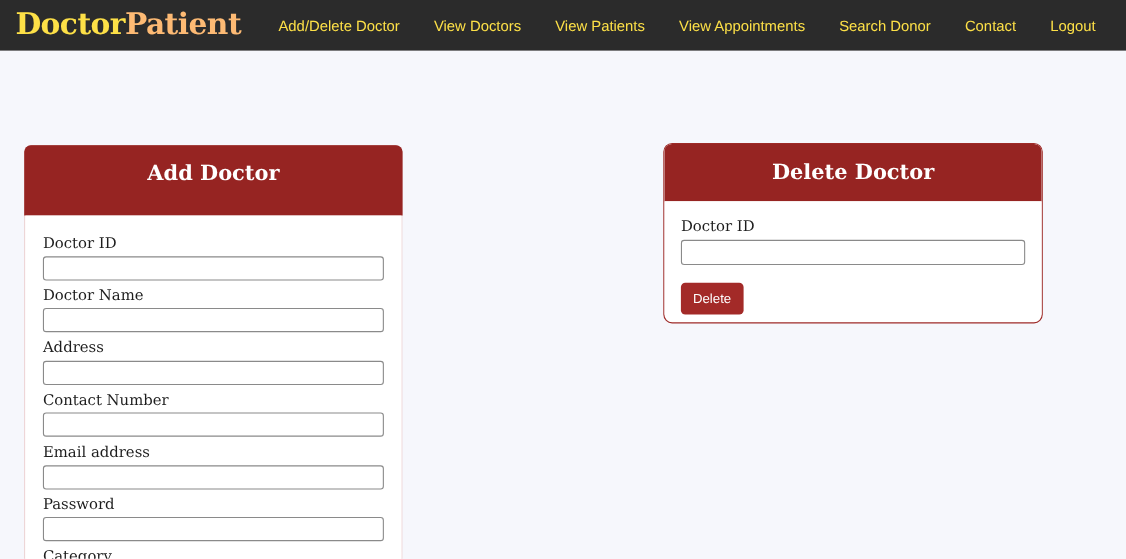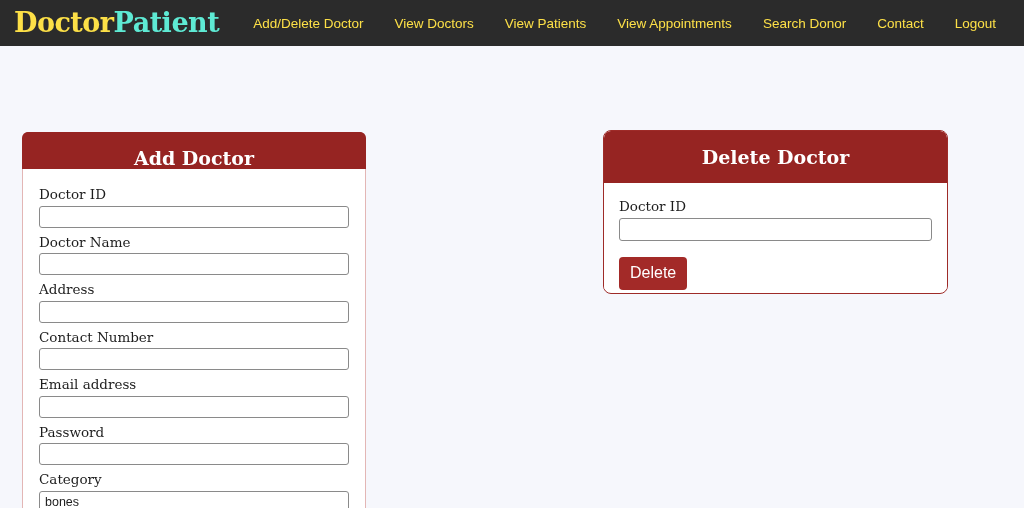--- a/index.html
+++ b/index.html
@@ -28,21 +28,21 @@
   .brand {
     font-family: "DejaVu Serif", serif;
     font-weight: bold;
     font-size: 27px;
     letter-spacing: -0.5px;
     line-height: 1;
     white-space: nowrap;
     padding-bottom: 2px;
   }
   .brand .brand-doctor { color: #fde047; }
-  .brand .brand-patient { color: #5eead4; margin-top: 10px; }
+  .brand .brand-patient { color: #fdba74; margin-top: 10px; }
 
   .nav-links {
     margin-left: auto;
     display: flex;
     align-items: center;
     gap: 31px;
   }
   .nav-link {
     color: #fde047;
     font-size: 13.5px;
@@ -85,21 +85,21 @@
     left: 22px;
     top: 86px;
     width: 344px;
     height: 430px;           
     border-left: 1px solid #e3b6b5;
     border-right: 1px solid #e3b6b5;
     border-top: 1px solid #962422;
     border-radius: 7px 7px 0 0;
   }
   #add-doctor-card .card-header {
-    height: 37px;
+    height: 64px;
     line-height: 52px;
     margin: -1px -1px 0 -1px;
   }
   #add-doctor-card .card-body {
     padding: 18px 16px 0 16px;
   }
 
   
   #delete-doctor-card {
     left: 603px;
@@ -167,21 +167,21 @@
     overflow: hidden;
   }
 
   .btn {
     display: inline-block;
     background: #a32a28;
     color: #ffffff;
     border: none;
     border-radius: 4px;
     font-family: "Liberation Sans", sans-serif;
-    font-size: 16px;
+    font-size: 12px;
     line-height: 1;
     padding: 8px 11px 9px 11px;
     cursor: pointer;
   }
   #delete-doctor-submit { margin-top: 9px; }
 </style>
 </head>
 <body>
 
 <div class="navbar">

